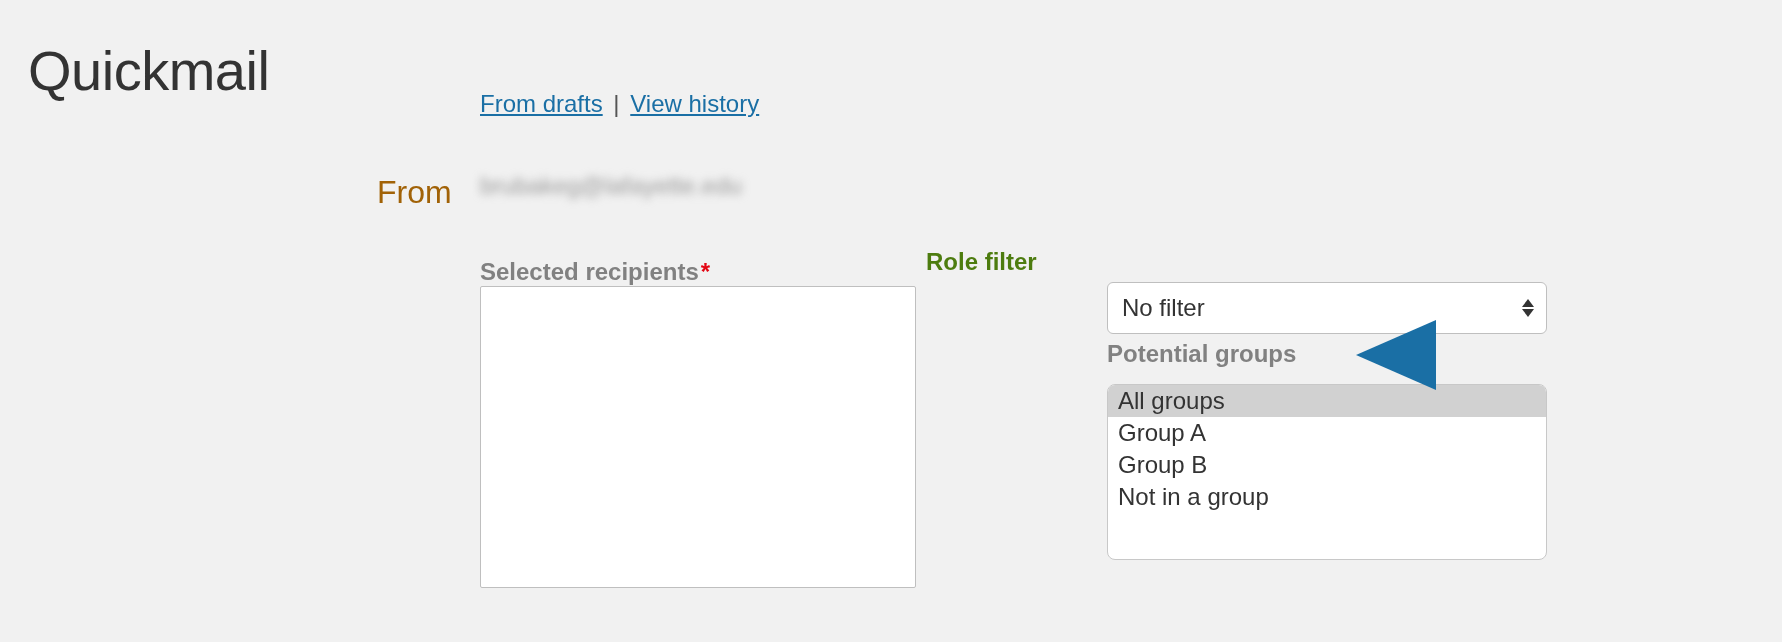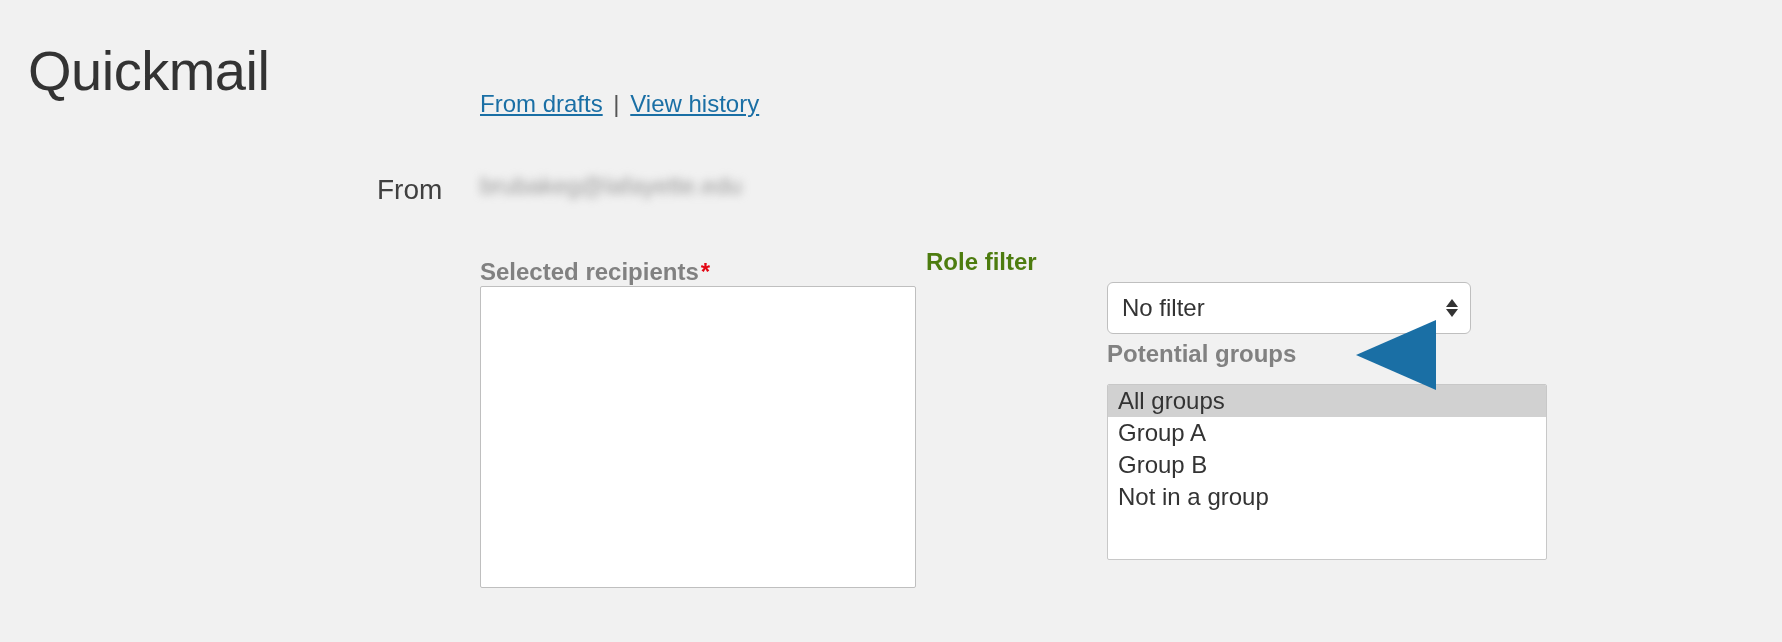--- a/index.html
+++ b/index.html
@@ -38,22 +38,22 @@
     text-decoration: underline;
   }
   .links-row .sep {
     color: #555;
     margin: 0 4px;
   }
   .label-from {
     position: absolute;
     left: 377px;
     top: 174px;
-    font-size: 28px;
-    color: #404040;
+    font-size: 32px;
+    color: #a16207;
     text-align: right;
   }
   .from-value {
     position: absolute;
     left: 480px;
     top: 172px;
     font-size: 24px;
     color: #999;
     filter: blur(4px);
     user-select: none;
@@ -85,21 +85,21 @@
     left: 926px;
     top: 248px;
     font-size: 24px;
     font-weight: 600;
     color: #4d7c0f;
   }
   .role-select {
     position: absolute;
     left: 1107px;
     top: 282px;
-    width: 364px;
+    width: 440px;
     height: 52px;
     background: #fff;
     border: 1px solid #bfbfbf;
     border-radius: 6px;
     font-size: 24px;
     color: #333;
     padding-left: 14px;
     display: flex;
     align-items: center;
     box-sizing: border-box;
@@ -137,21 +137,21 @@
     color: #818181;
   }
   .groups-box {
     position: absolute;
     left: 1107px;
     top: 384px;
     width: 440px;
     height: 176px;
     background: #fff;
     border: 1px solid #c8c8c8;
-    border-radius: 2px;
+    border-radius: 8px;
     box-sizing: border-box;
     overflow: hidden;
   }
   .groups-box ul {
     list-style: none;
     margin: 0;
     padding: 0;
   }
   .groups-box li {
     font-size: 24px;

